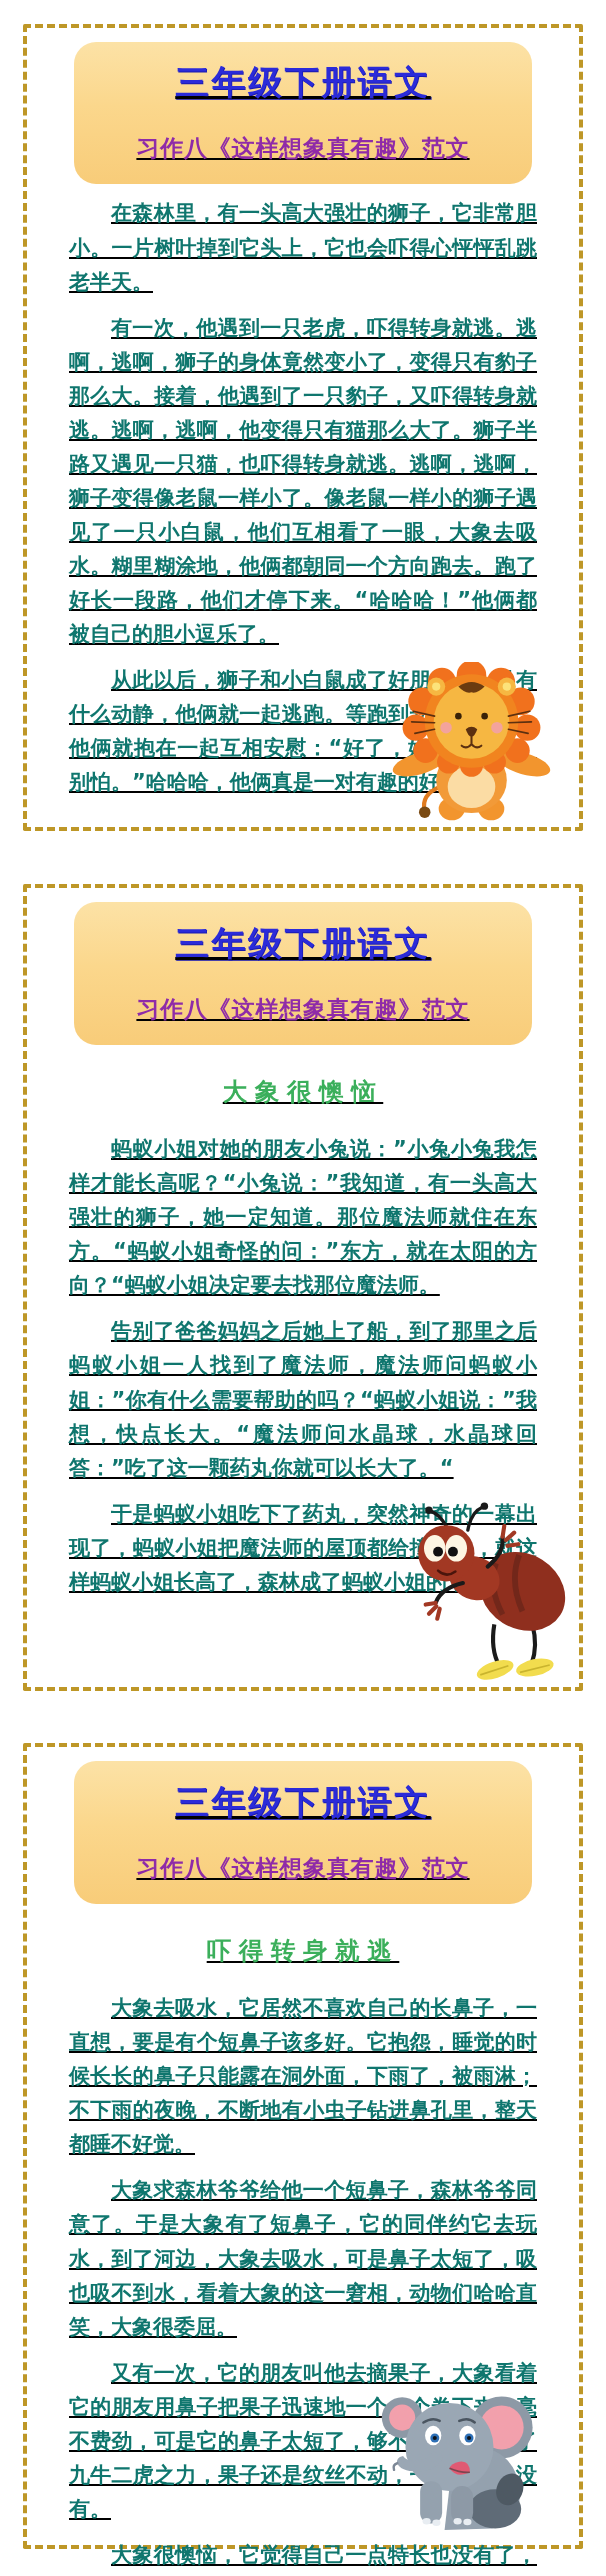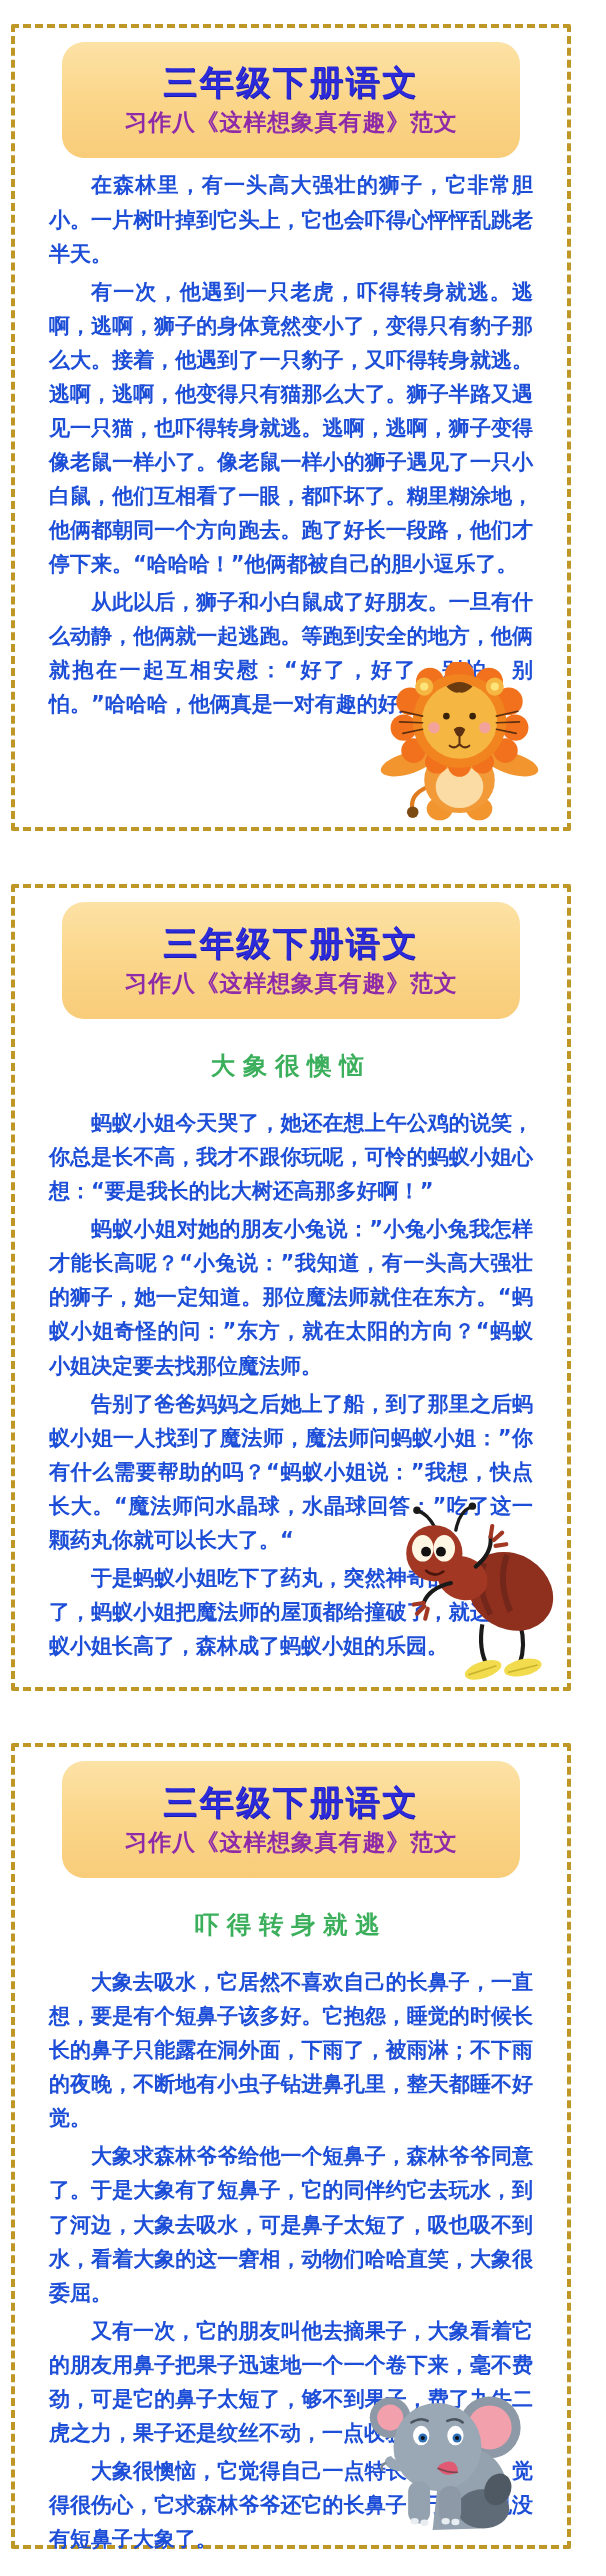--- a/index.html
+++ b/index.html
@@ -1,64 +1,64 @@
 <!DOCTYPE html>
 <html style="font-size:13.5px"><head>
 <meta charset="utf-8">
 <style>
   html,body{margin:0;padding:0;}
   body{
     width:606px;height:2576px;position:relative;background:#ffffff;
     font-family:"DejaVu Sans","Liberation Sans",sans-serif;
   }
   .card{
-    position:absolute;left:11px;width:560px;box-sizing:border-box;
-    border:4.2px dashed #BE9727;background:#ffffff;border-radius:1.7px;
+    position:absolute;left:23px;width:560px;box-sizing:border-box;
+    border:4.2px dashed #BE9727;background:#ffffff;border-radius:1.7px;text-decoration:underline;
   }
   #card-1{top:23.6px;height:807px;}
   #card-2{top:884px;height:807px;}
   #card-3{top:1743px;height:806px;}
   .card-header{
     margin:14.3px 47px 0 47px;
     background:linear-gradient(180deg,#FCE2A6 0%,#FBD78C 45%,#F8CC79 100%);
     border-radius:22px;text-align:center;padding:18.6px 6.7px 20px 6.7px;
   }
   .hdr-title{
     color:#2B2BD9;font-size:34px;font-weight:900;letter-spacing:2.5px;
     text-shadow:0.8px 0.8px 0 #1a1ab0;
   }
   .hdr-subtitle{
-    color:#8F2BA8;font-size:23px;font-weight:800;margin-top:1px;letter-spacing:0.8px;
+    color:#8F2BA8;font-size:23px;font-weight:800;margin-top:27px;letter-spacing:0.8px;
   }
   .story-title{
     text-align:center;color:#3BAF5B;font-size:24.5px;font-weight:900;
     letter-spacing:7.6px;margin-top:30px;
   }
   .story-body{margin:10px 30px 0 30px;}
   .story-body p{
-    margin:4px;text-indent:2em;text-align:justify;color:#1d4ed8;
+    margin:12px;text-indent:2em;text-align:justify;color:#0f766e;
     font-size:21px;font-weight:700;line-height:1.62;
     font-family:"DejaVu Sans","Liberation Sans",sans-serif;
   }
   .illustration{position:absolute;}
   #card-1 .illustration{right:25px;bottom:1.7px;}
   #card-2 .illustration{right:10px;bottom:0px;}
   #card-3 .illustration{right:25px;bottom:6.7px;}
 </style>
 </head>
 <body>
 
 <section class="card" id="card-1">
   <header class="card-header">
     <div class="hdr-title">三年级下册语文</div>
     <div class="hdr-subtitle">习作八《这样想象真有趣》范文</div>
   </header>
   <div class="story-body">
     <p>在森林里，有一头高大强壮的狮子，它非常胆小。一片树叶掉到它头上，它也会吓得心怦怦乱跳老半天。</p>
-    <p>有一次，他遇到一只老虎，吓得转身就逃。逃啊，逃啊，狮子的身体竟然变小了，变得只有豹子那么大。接着，他遇到了一只豹子，又吓得转身就逃。逃啊，逃啊，他变得只有猫那么大了。狮子半路又遇见一只猫，也吓得转身就逃。逃啊，逃啊，狮子变得像老鼠一样小了。像老鼠一样小的狮子遇见了一只小白鼠，他们互相看了一眼，都吓坏了。糊里糊涂地，他俩都朝同一个方向跑去。跑了好长一段路，他们才停下来。“哈哈哈！”他俩都被自己的胆小逗乐了。</p>
+    <p>有一次，他遇到一只老虎，吓得转身就逃。逃啊，逃啊，狮子的身体竟然变小了，变得只有豹子那么大。接着，他遇到了一只豹子，又吓得转身就逃。逃啊，逃啊，他变得只有猫那么大了。狮子半路又遇见一只猫，也吓得转身就逃。逃啊，逃啊，狮子变得像老鼠一样小了。像老鼠一样小的狮子遇见了一只小白鼠，他们互相看了一眼，大象去吸水。糊里糊涂地，他俩都朝同一个方向跑去。跑了好长一段路，他们才停下来。“哈哈哈！”他俩都被自己的胆小逗乐了。</p>
     <p>从此以后，狮子和小白鼠成了好朋友。一旦有什么动静，他俩就一起逃跑。等跑到安全的地方，他俩就抱在一起互相安慰：“好了，好了，别怕，别怕。”哈哈哈，他俩真是一对有趣的好朋友。</p>
   </div>
   <div class="illustration">
     <svg width="165" height="160" viewBox="0 0 200 195">
 
       <ellipse cx="36" cy="124" rx="33" ry="13" fill="#F2952E" transform="rotate(-16 36 124)"></ellipse>
       <ellipse cx="164" cy="124" rx="33" ry="13" fill="#F2952E" transform="rotate(16 164 124)"></ellipse>
 
       <path d="M62 152 q-24 10 -19 29" stroke="#E07B1F" stroke-width="5" fill="none" stroke-linecap="round"></path>
       <circle cx="43" cy="183" r="7" fill="#7A4A12"></circle>
@@ -113,21 +113,20 @@
   </div>
 </section>
 
 <section class="card" id="card-2">
   <header class="card-header">
     <div class="hdr-title">三年级下册语文</div>
     <div class="hdr-subtitle">习作八《这样想象真有趣》范文</div>
   </header>
   <h3 class="story-title">大象很懊恼</h3>
   <div class="story-body">
-    <p>蚂蚁小姐今天哭了，她还在想上午公鸡的说笑，你总是长不高，我才不跟你玩呢，可怜的蚂蚁小姐心想：“要是我长的比大树还高那多好啊！”</p>
     <p>蚂蚁小姐对她的朋友小兔说：”小兔小兔我怎样才能长高呢？“小兔说：”我知道，有一头高大强壮的狮子，她一定知道。那位魔法师就住在东方。“蚂蚁小姐奇怪的问：”东方，就在太阳的方向？“蚂蚁小姐决定要去找那位魔法师。</p>
     <p>告别了爸爸妈妈之后她上了船，到了那里之后蚂蚁小姐一人找到了魔法师，魔法师问蚂蚁小姐：”你有什么需要帮助的吗？“蚂蚁小姐说：”我想，快点长大。“魔法师问水晶球，水晶球回答：”吃了这一颗药丸你就可以长大了。“</p>
     <p>于是蚂蚁小姐吃下了药丸，突然神奇的一幕出现了，蚂蚁小姐把魔法师的屋顶都给撞破了，就这样蚂蚁小姐长高了，森林成了蚂蚁小姐的乐园。</p>
   </div>
   <div class="illustration">
     <svg width="199" height="182" viewBox="0 0 240 220">
 
       <path d="M96 38 q-9 -22 -23 -27" stroke="#1A1A1A" stroke-width="4" fill="none" stroke-linecap="round"></path>
       <path d="M118 34 q4 -22 18 -28" stroke="#1A1A1A" stroke-width="4" fill="none" stroke-linecap="round"></path>
       <circle cx="71" cy="10" r="4.5" fill="#1A1A1A"></circle>

